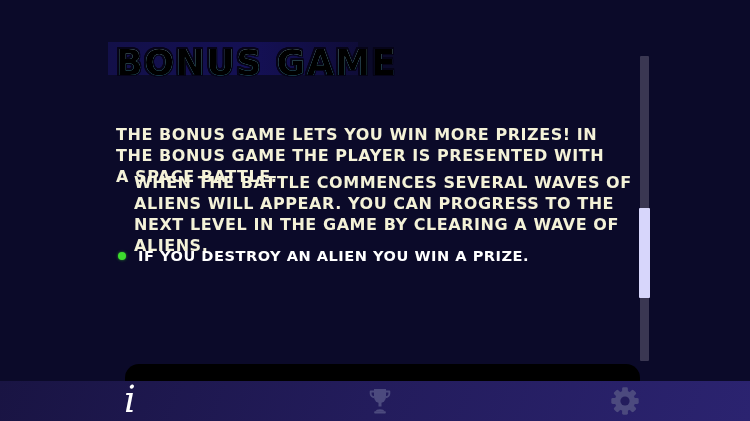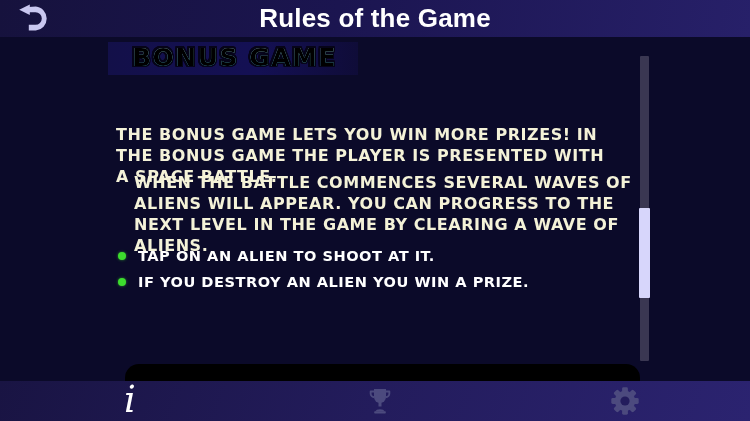--- a/index.html
+++ b/index.html
@@ -40,24 +40,24 @@
   }
   .content-inner {
     position:absolute; left:0; top:0; width:750px;
   }
 
   .section-title-band {
     position:absolute; left:108px; top:5px; width:250px; height:33px;
     background:linear-gradient(90deg,#131049 0%,#141054 60%,#0f0c38 100%);
   }
   .section-title {
-    position:absolute; left:132px; top:6px;
+    position:absolute; left:116px; top:6px;
     font-family:"DejaVu Sans", sans-serif;
     font-weight:bold; font-style:normal;
-    font-size:25px; letter-spacing:1.5px;
+    font-size:35px; letter-spacing:1.5px;
     background:linear-gradient(180deg,#d8fbff 0%,#8ef0ff 45%,#35c8f2 100%);
     -webkit-background-clip:text; background-clip:text;
     -webkit-text-fill-color:transparent; color:#7fe9ff;
     text-shadow:0 0 0 #000;
     filter:drop-shadow(1.5px 0 0 #060418) drop-shadow(-1.5px 0 0 #060418)
            drop-shadow(0 1.5px 0 #060418) drop-shadow(0 -1.5px 0 #060418);
     white-space:nowrap;
   }
 
   .para {
@@ -129,43 +129,31 @@
     font-size:37px; line-height:34px;
     transform:translateY(-1px);
   }
   .nav-item svg { display:block; }
 </style>
 </head>
 <body>
 
 <div id="app">
 
-  <div class="header">
-    <div class="back-btn">
-      <span>
-        <svg width="34" height="30" viewBox="0 0 34 30">
-          <path d="M13.5 3 L13.5 8.2 L20.5 8.2 A6.3 6.3 0 0 1 20.5 20.8 L13.8 20.8 L13.8 26.5 L20.8 26.5 A12 12 0 0 0 20.8 2.6 Z" fill="#c9c7f0"></path>
-          <path d="M14.8 0.5 L14.8 11.0 L4.2 5.75 Z" fill="#c9c7f0"></path>
-        </svg>
-      </span>
-    </div>
-    <div class="header-title">Rules of the Game</div>
-  </div>
 
   <div class="content">
     <div class="content-inner">
 
       <div class="section-title-band"></div>
       <div class="section-title">BONUS GAME</div>
 
       <div class="para p1">The bonus game lets you win more prizes! In the bonus game the player is presented with a space battle.</div>
       <div class="para p2">When the battle commences several waves of aliens will appear. You can progress to the next level in the game by clearing a wave of aliens.</div>
 
       <ul class="bullet-list">
-        <li class="bullet-item">Tap on an alien to shoot at it.</li>
         <li class="bullet-item">If you destroy an alien you win a prize.</li>
 
       </ul>
 
     </div>
   </div>
 
   <div class="scroll-track">
     <div class="scroll-thumb" id="scrollThumb" style="top: 152px; height: 90px;"></div>
   </div>

